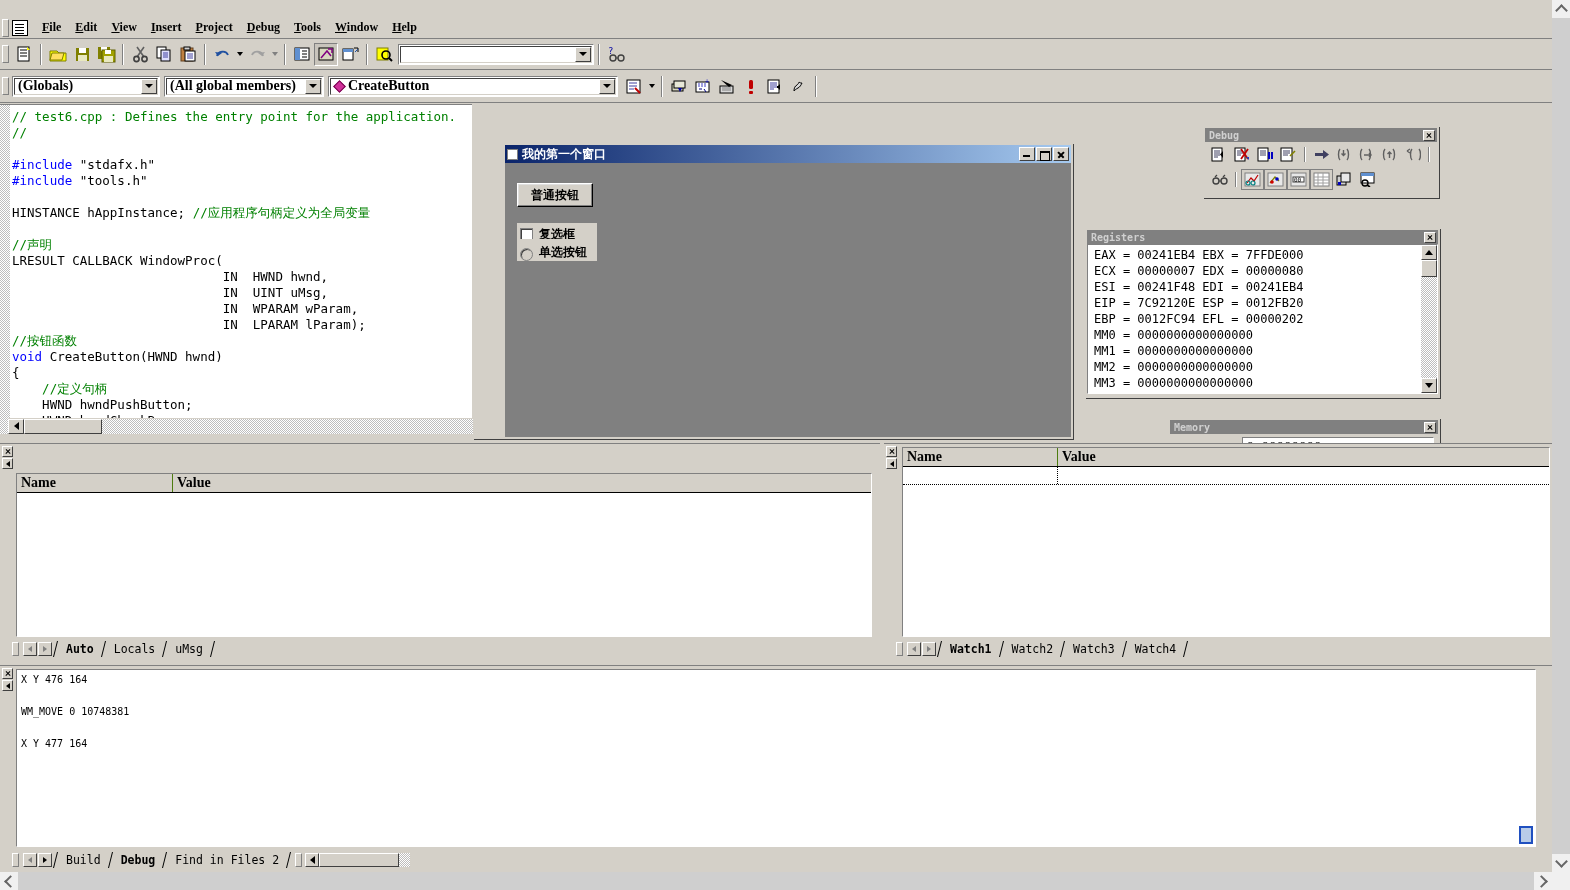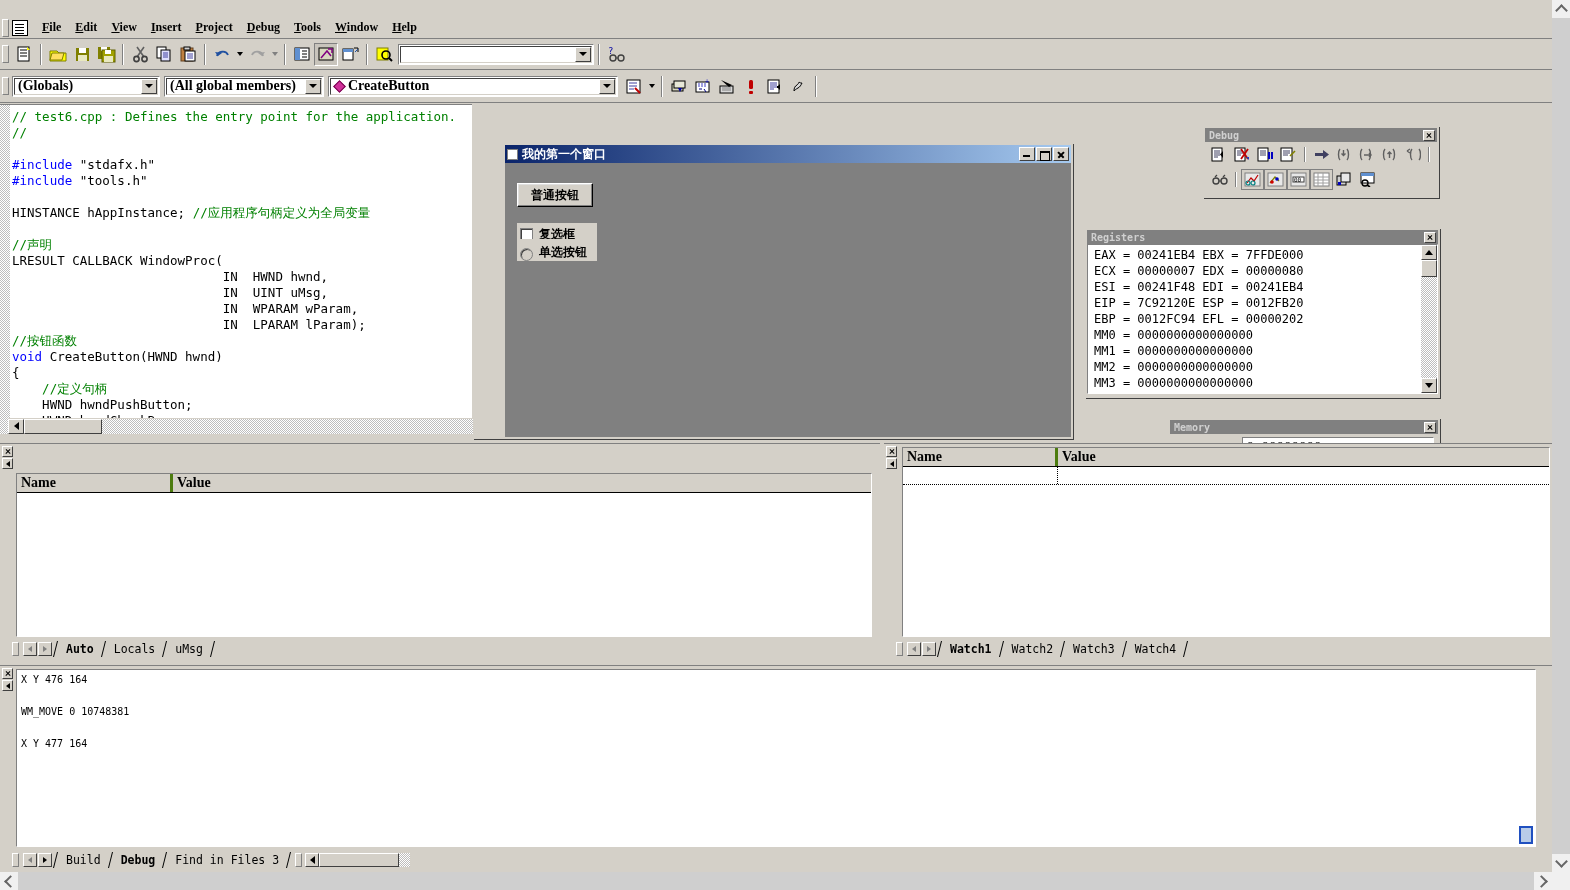--- a/index.html
+++ b/index.html
@@ -148,21 +148,21 @@
   .ctx-row{ display:flex; align-items:center; height:22px; padding-left:2px;}
   .ctx-lbl{ font-family:"Liberation Serif",serif; font-size:13px; font-weight:bold; padding:0 4px 0 2px;}
   .ctx-fld{ flex:1; height:19px; background:#d4d0c8; border:1px solid #808080;border-right-color:#fff;border-bottom-color:#fff;
      position:relative;}
   .ctx-fld .cbtn{ right:1px; top:1px; }
   .ctx-fld .cbtn::after{ border-left-width:3px;border-right-width:3px;border-top-color:#808080;}
 
   .grid{ background:#fff; border:1px solid #808080; border-right-color:#fff;border-bottom-color:#fff; overflow:hidden;}
   .grid-hdr{ display:flex; height:19px; background:#d4d0c8; border-bottom:1px solid #000;}
   .grid-hdr div{ font-family:"Liberation Serif",serif; font-size:14px; font-weight:bold; padding-left:4px;
-     border-right:3px solid #4d7c0f; display:flex; align-items:center;}
+     border-right:1px solid #4d7c0f; display:flex; align-items:center;}
   .grid-body{ background:#fff; }
   .wcell{ height:18px; border-bottom:1px dotted #000; display:flex;}
   .wcell .c1{ width:155px; border-right:1px dotted #000;}
 
   .tabstrip{ display:flex; align-items:center; height:18px; background:#d4d0c8; }
   .tab-nav{ width:14px;height:14px;background:#d4d0c8;border:1px solid #fff;border-right-color:#404040;border-bottom-color:#404040;
      display:flex;align-items:center;justify-content:center; margin-left:1px;}
   .tab-nav.l::after{content:"";border-top:3px solid transparent;border-bottom:3px solid transparent;border-right:4px solid #000;}
   .tab-nav.r::after{content:"";border-top:3px solid transparent;border-bottom:3px solid transparent;border-left:4px solid #000;}
   .tab-nav.dis.r::after{border-left-color:#808080;} .tab-nav.dis.l::after{border-right-color:#808080;}
@@ -660,21 +660,21 @@
     </div>
     <div class="tabstrip" style="position:absolute;left:10px;top:185px;width:400px;">
       <div class="grip" style="height:14px;"></div>
       <div class="tab-nav l dis"></div>
       <div class="tab-nav r"></div>
       <div class="tab-sl"></div>
       <div class="tab">Build</div>
       <div class="tab-sl"></div>
       <div class="tab active">Debug</div>
       <div class="tab-sl"></div>
-      <div class="tab">Find in Files 3</div>
+      <div class="tab">Find in Files 2</div>
       <div class="tab-sl"></div>
       <div class="grip" style="height:14px;"></div>
       <div class="sb-arrow left" style="width:14px;height:14px;"></div>
       <div class="sb-thumb" style="width:80px;height:14px;"></div>
       <div class="sb-track" style="width:20px;height:14px;"></div>
     </div>
   </div>
 
 </div>
 

